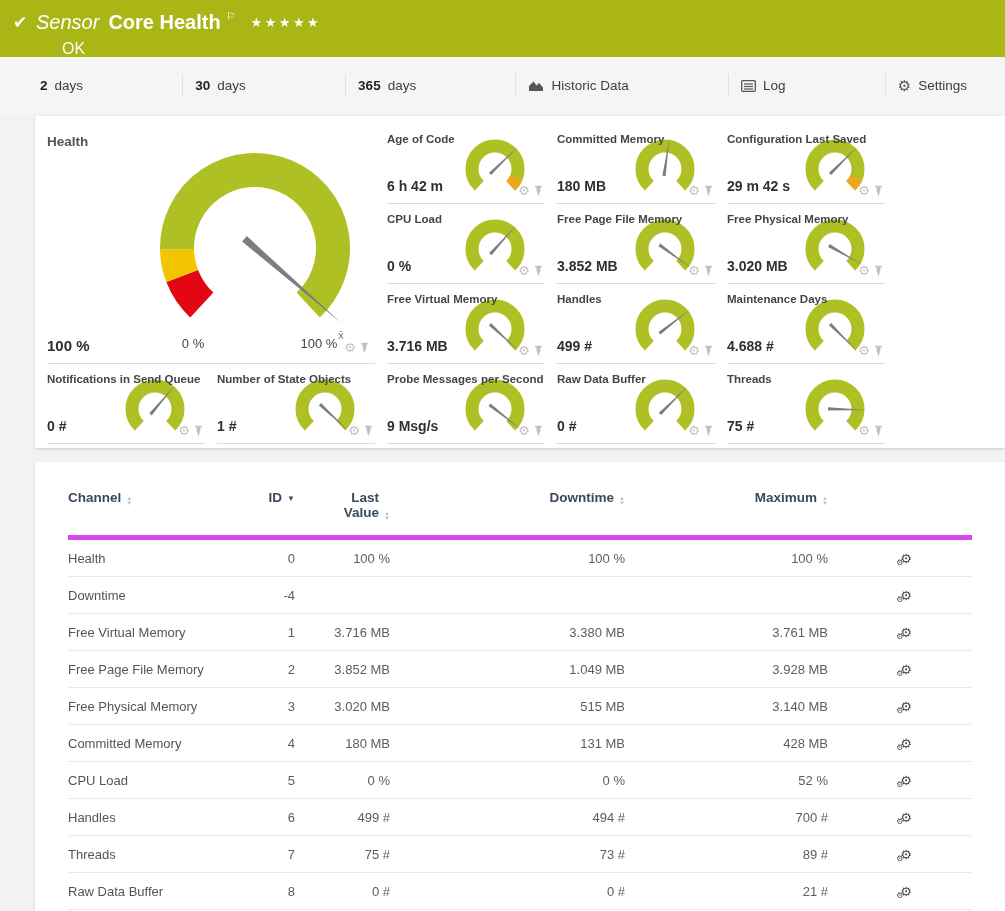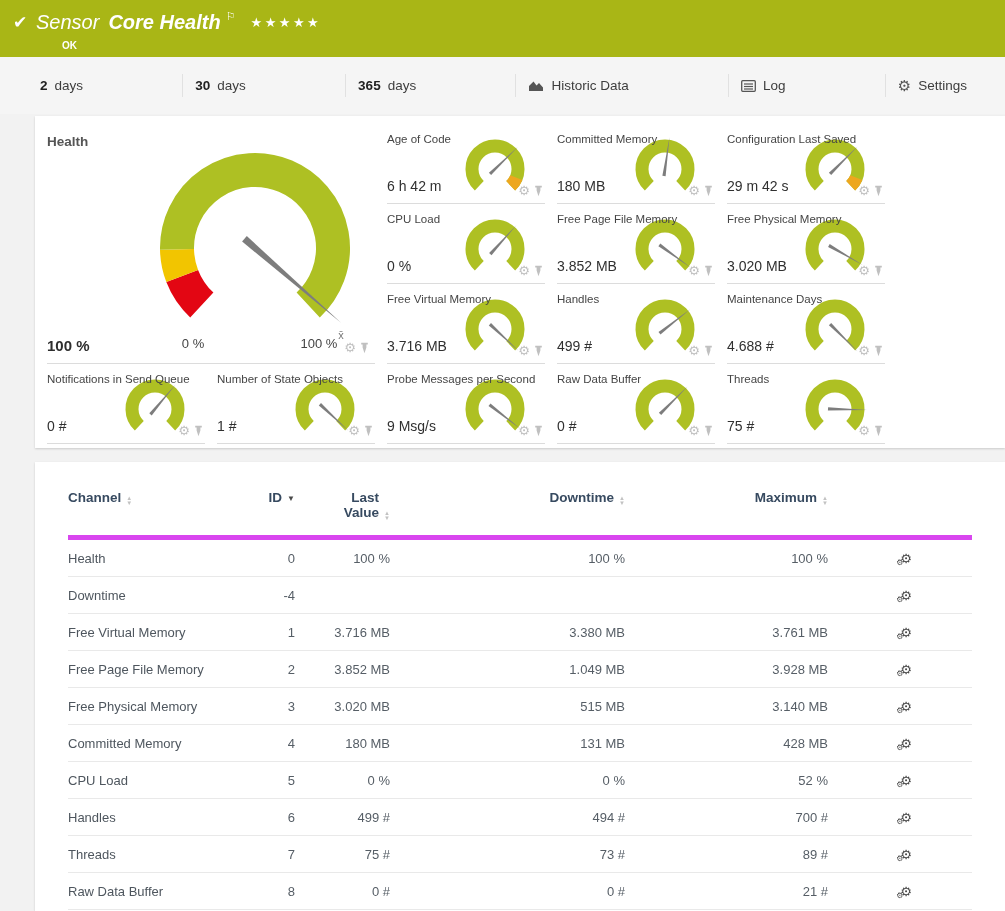--- a/index.html
+++ b/index.html
@@ -10,42 +10,42 @@
     -webkit-font-smoothing:antialiased;
   }
   .page{width:1005px;height:911px;overflow:hidden;position:relative;}
 
   
   .topbar{height:57px;background:#a9b616;position:relative;color:#fff;}
   .check{position:absolute;left:13px;top:12px;font-size:17px;font-weight:bold;}
   .titleblock{position:absolute;left:36px;top:3px;}
   .titleline{font-size:20px;line-height:26px;white-space:nowrap;}
   .kind{font-style:italic;margin-right:9px;}
-  .sname{font-weight:bold;font-style:italic;}
+  .sname{font-weight:bold;}
   .flag{font-size:11px;vertical-align:9px;margin-left:5px;}
   .stars{font-size:13px;letter-spacing:2.5px;margin-left:15px;vertical-align:2px;}
-  .status{font-size:10px;font-weight:bold;margin:4px 0 0 26px;}
+  .status{font-size:16px;font-weight:normal;margin:4px 0 0 26px;}
 
   
   .tabbar{height:57px;display:flex;justify-content:space-between;align-items:stretch;
           padding:0 28px 0 30px;background:#f5f5f5;}
   .tab{position:relative;display:flex;align-items:center;gap:7px;padding:0 10px;
        font-size:13.5px;color:#3d3d3d;cursor:pointer;white-space:nowrap;}
   .tab + .tab::before{content:'';position:absolute;left:-3px;top:17px;height:23px;width:1px;background:#e1e1e1;}
   .tab.active{font-weight:bold;color:#222;}
   .tab.active::after{content:'';position:absolute;left:2px;right:2px;bottom:0;height:4px;background:#1796d2;}
   .tnum{font-weight:bold;color:#222;}
   .ticon{display:inline-flex;align-items:center;}
   .gearchar{font-size:15px;color:#555;line-height:1;}
 
   
   .card{margin-left:35px;background:#fff;box-shadow:0 1px 2px rgba(0,0,0,.16);}
   .gauges-card{margin-top:2px;padding:8px 0 4px 0;}
   .gauge-grid{display:grid;grid-template-columns:repeat(5,170px);grid-auto-rows:80px;padding-left:12px;}
-  .gcell{position:relative;margin-right:12px;border-bottom:1px solid #dcdcdc;}
+  .gcell{position:relative;margin-right:12px;border-bottom:1px solid #dcdcdc;font-weight:bold;}
   .glabel{position:absolute;top:9px;left:0;font-size:11.5px;color:#454545;white-space:nowrap;z-index:2;}
   .gvalue{position:absolute;bottom:9px;left:0;font-size:14px;color:#303030;white-space:nowrap;}
   .gdial{position:absolute;top:6px;right:14px;width:72px;height:72px;}
   .cellicons{position:absolute;right:2px;bottom:6px;color:#c0c0c0;display:flex;gap:4px;align-items:center;z-index:3;}
   .mini-gear{font-size:13px;line-height:1;cursor:pointer;}
   .mini-pin{display:inline-flex;cursor:pointer;}
 
   .health{grid-column:1/3;grid-row:1/4;position:relative;margin-right:12px;border-bottom:1px solid #dcdcdc;}
   .health-title{position:absolute;top:10px;left:0;font-size:13.5px;font-weight:bold;color:#555;}
   #health-svg-holder{position:absolute;left:58px;top:12px;}

